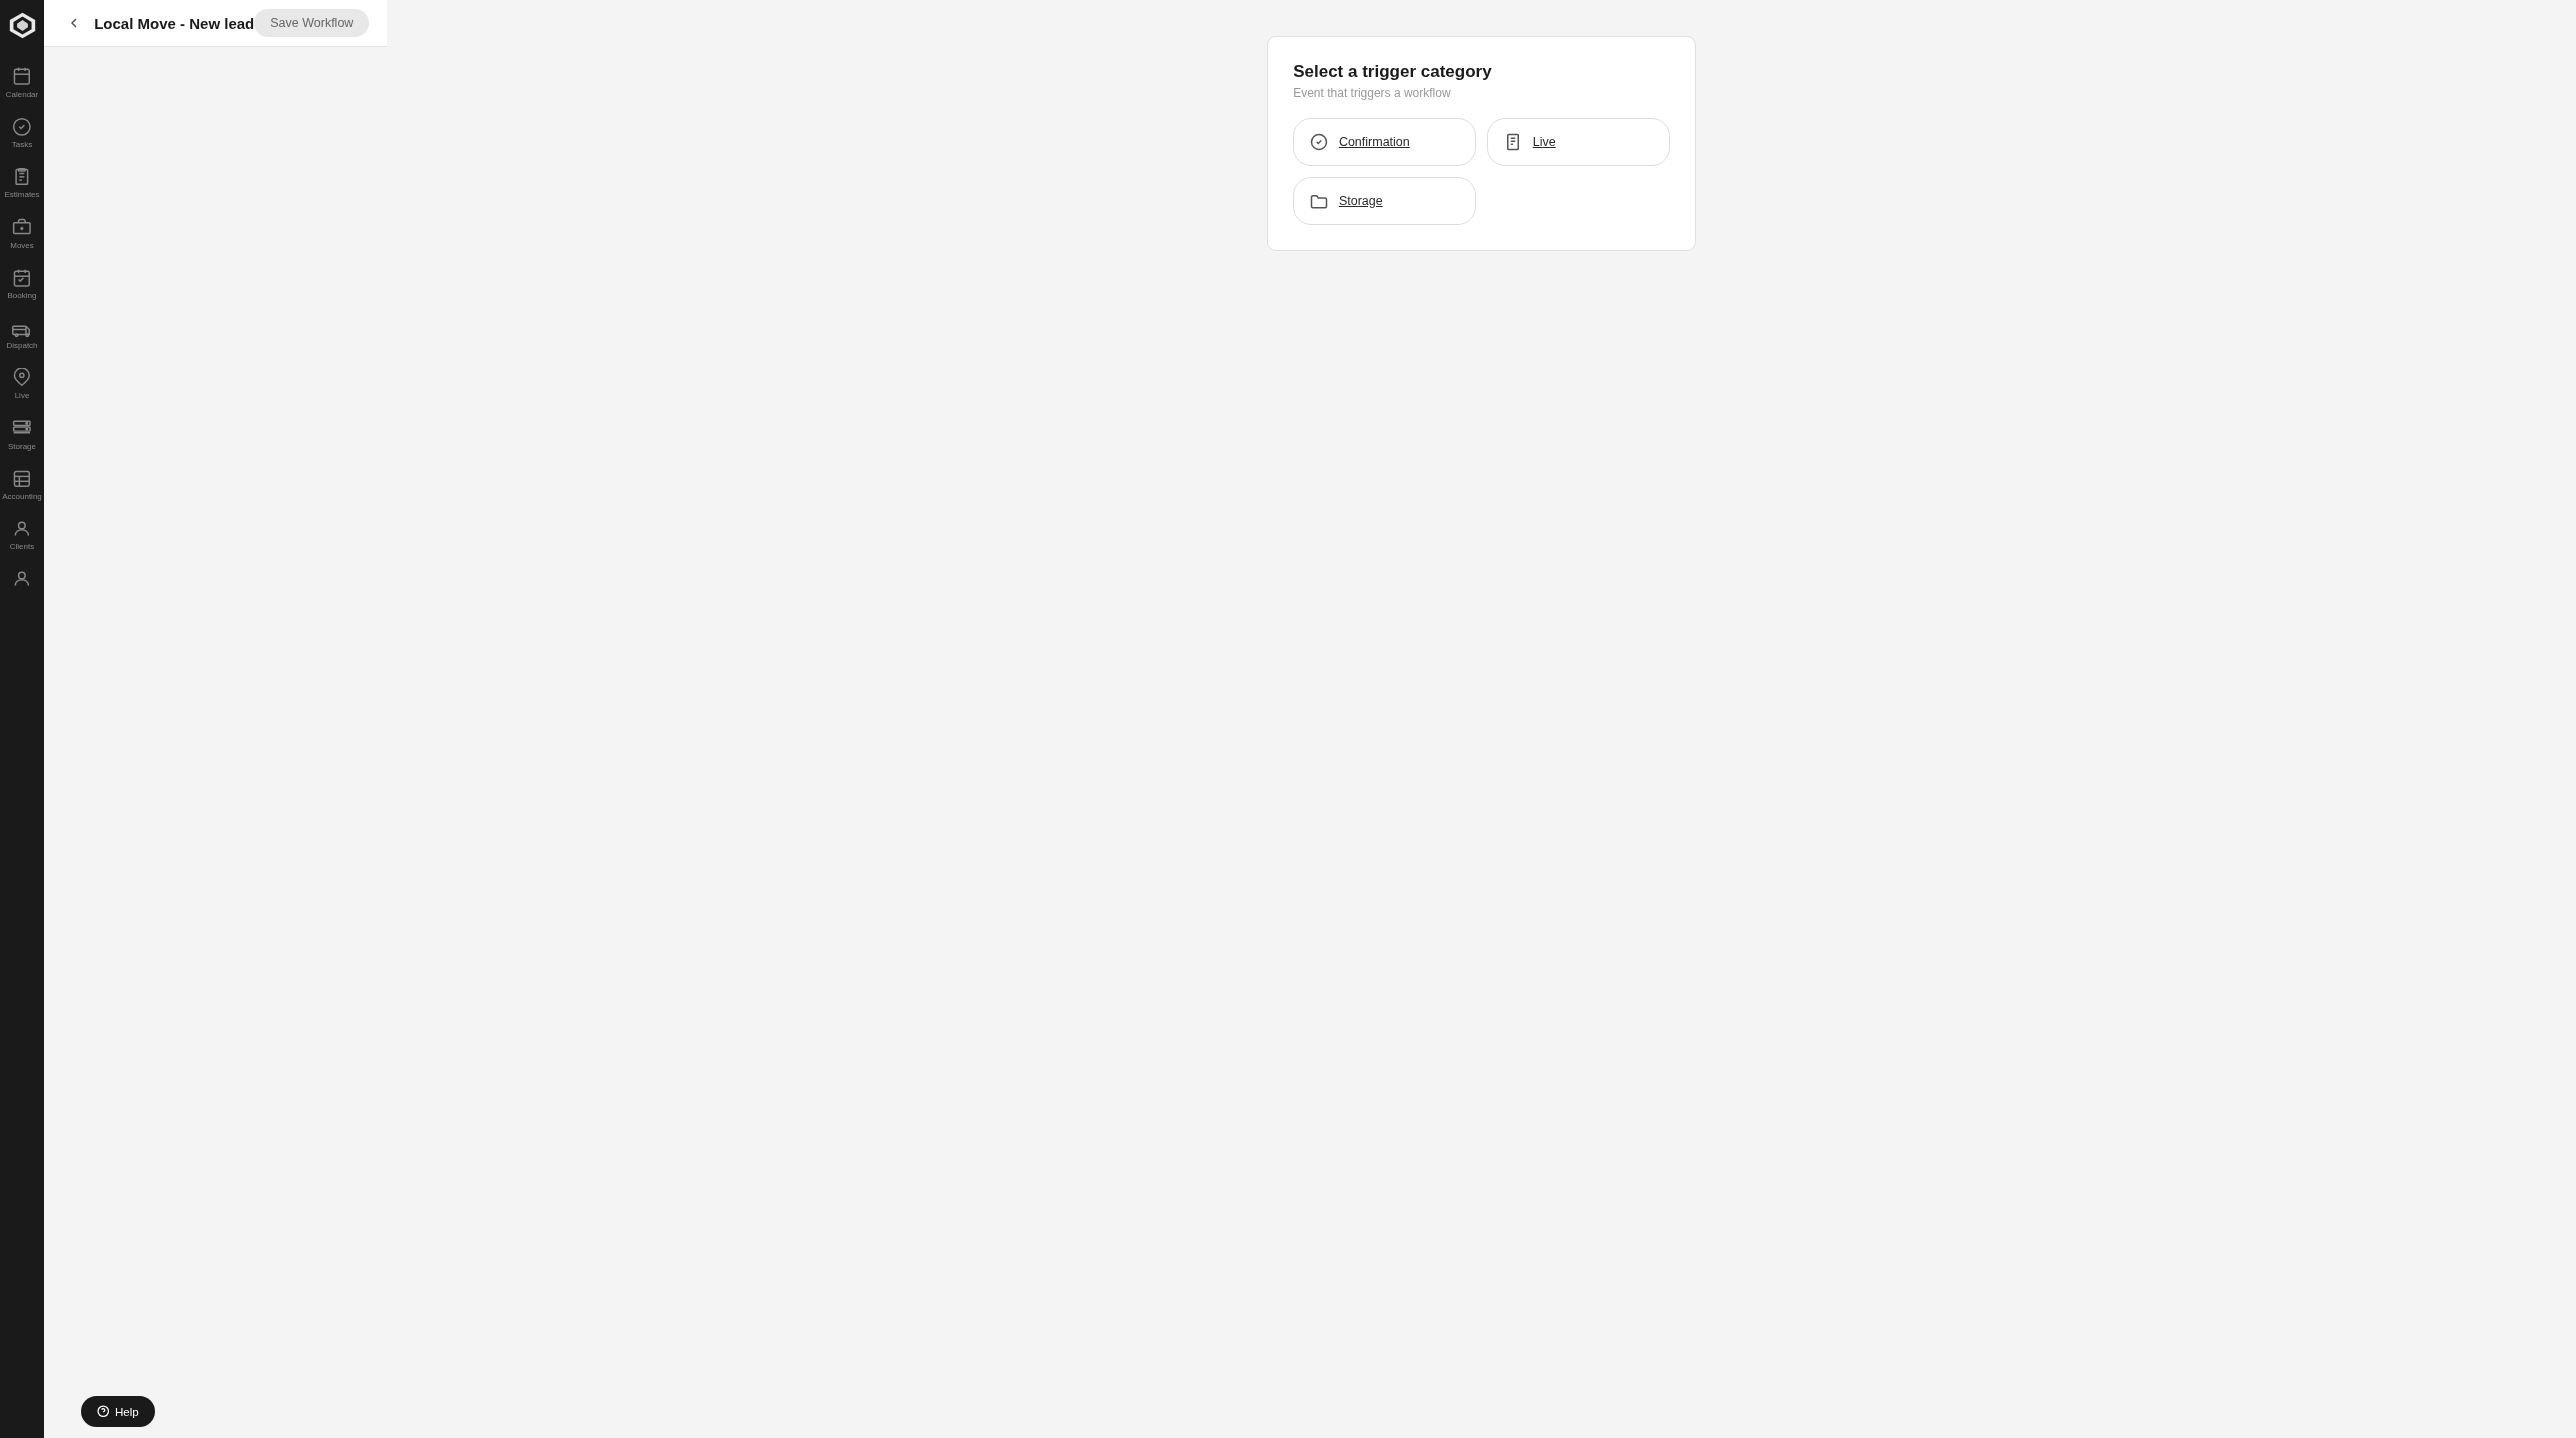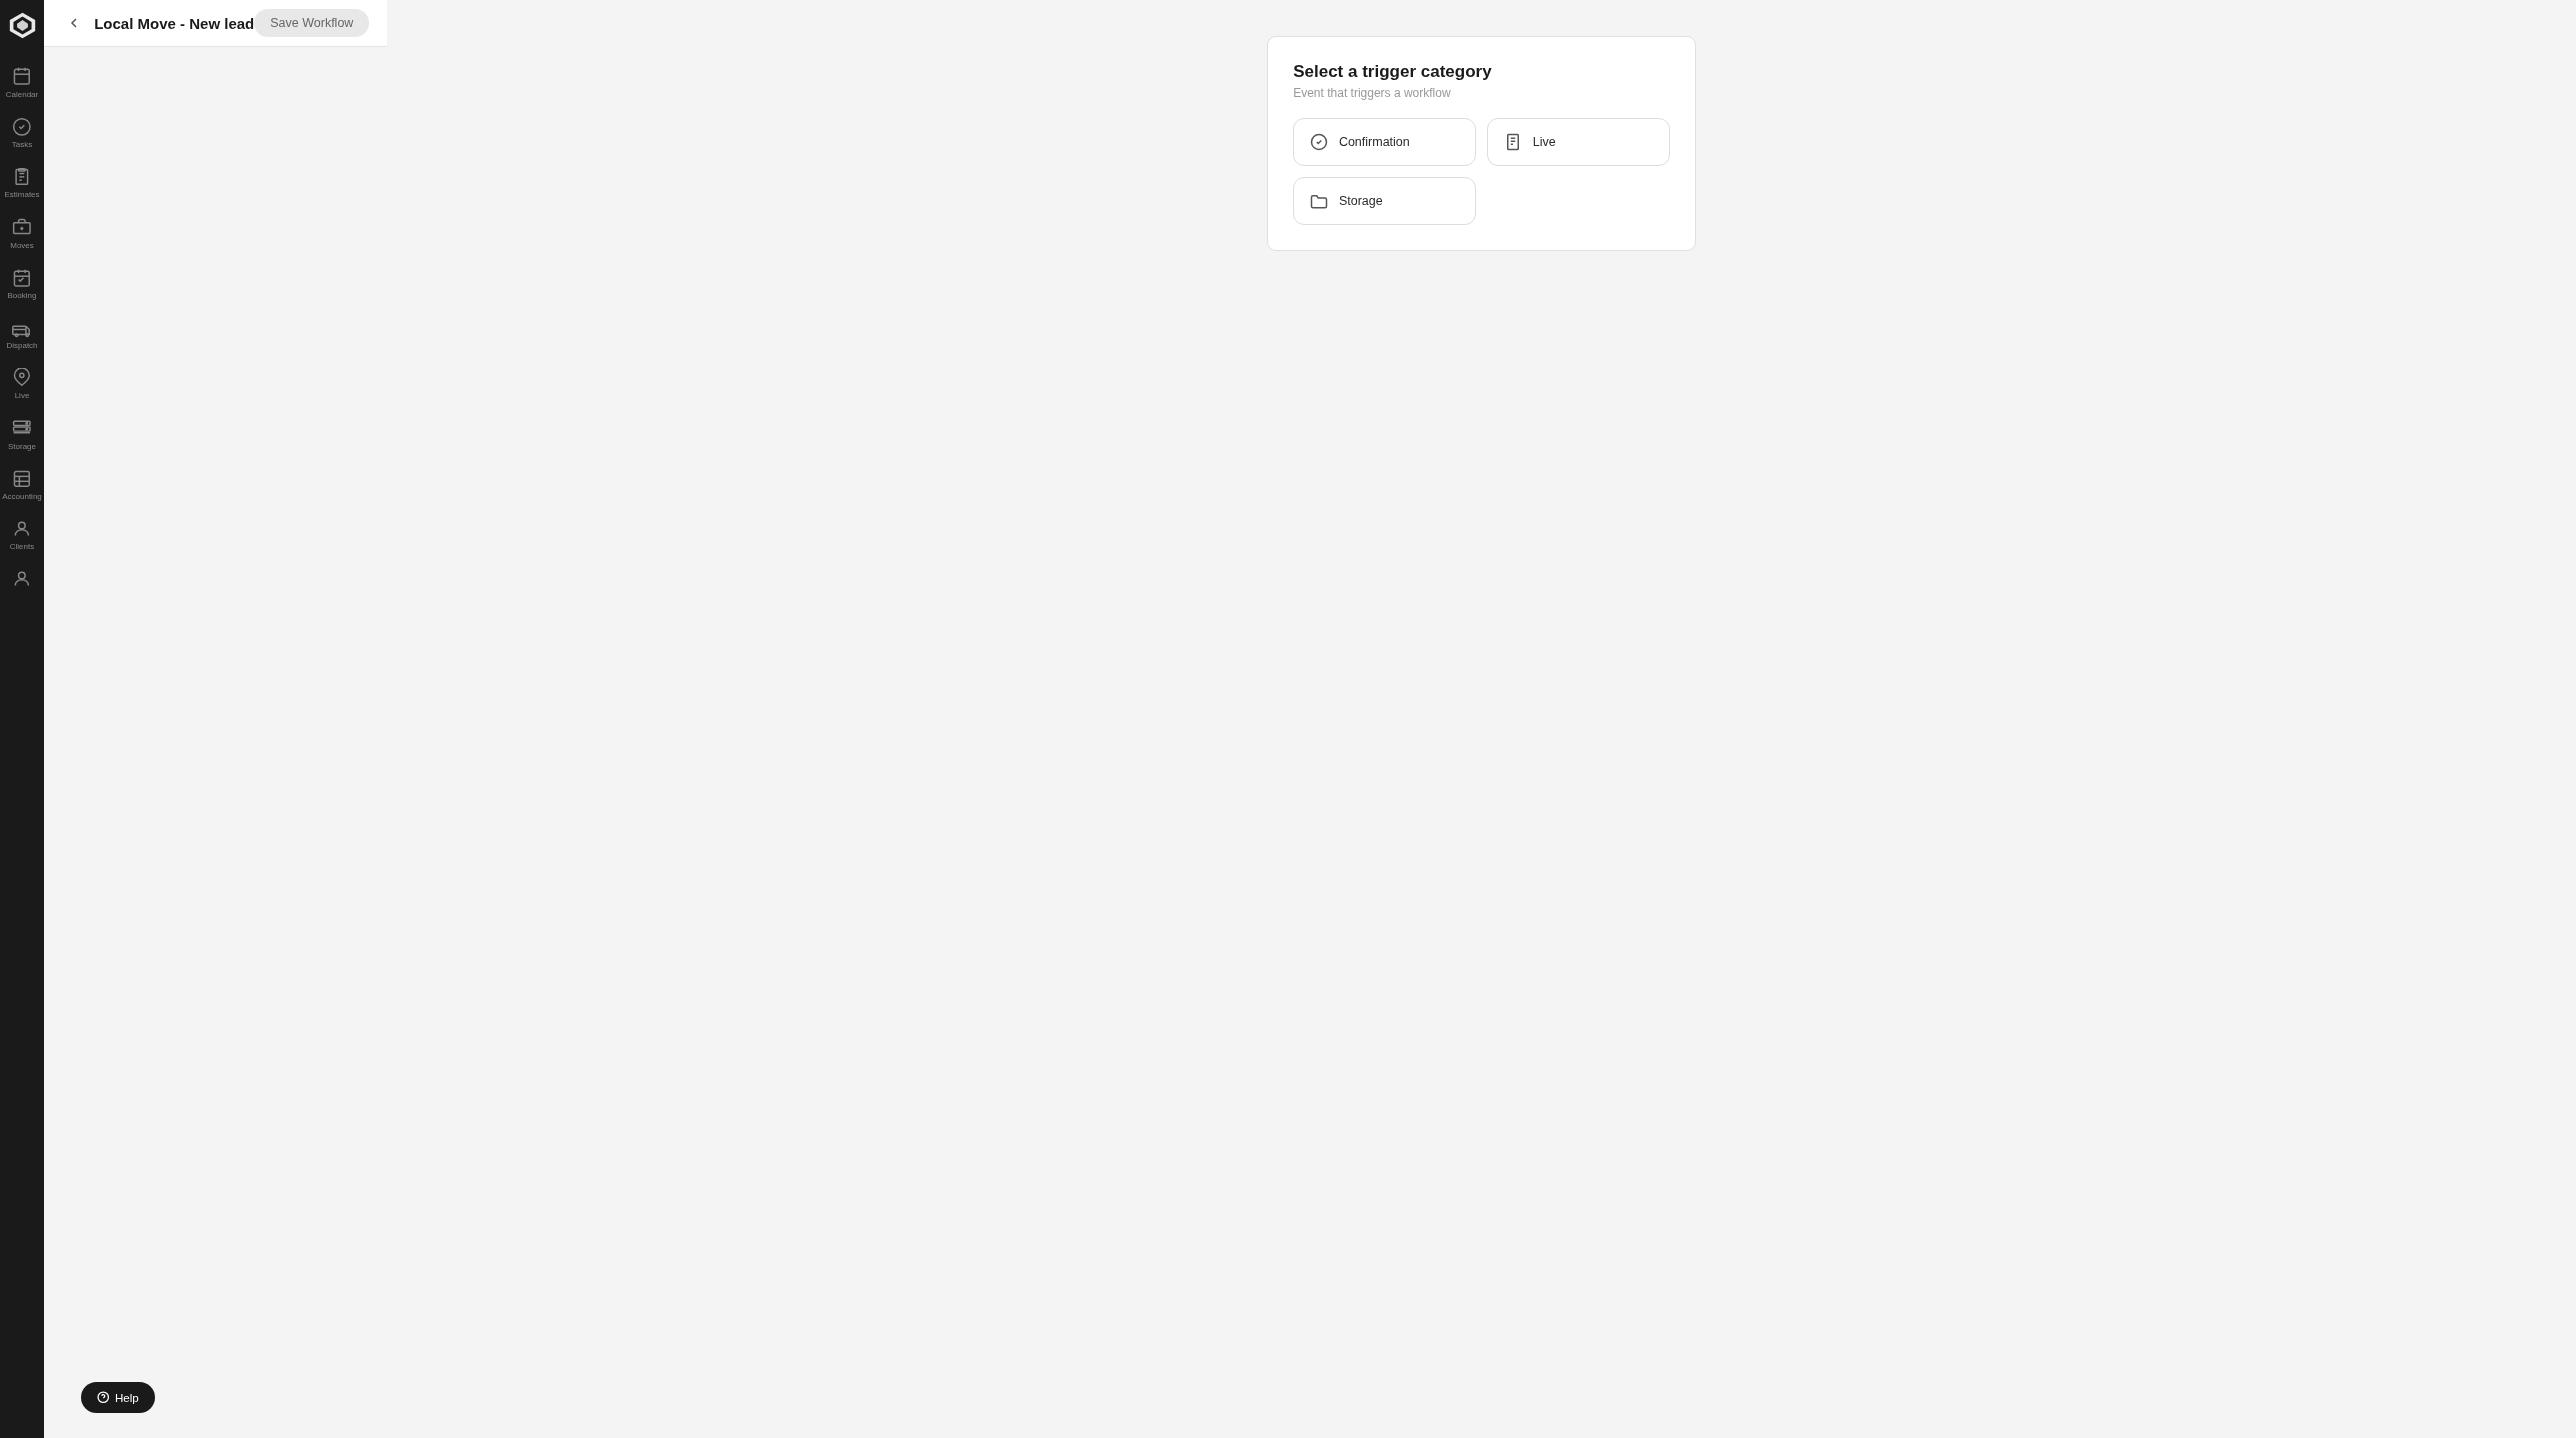--- a/index.html
+++ b/index.html
@@ -120,39 +120,40 @@
       color: #999;
       margin-bottom: 18px;
     }
     .trigger-options-grid {
       display: grid;
       grid-template-columns: 1fr 1fr;
       gap: 10.7px;
     }
     .trigger-option {
       border: 0.9px solid #ddd;
-      border-radius: 11px;
+      border-radius: 18px;
       padding: 14.3px 16px;
       display: flex;
       align-items: center;
       gap: 10.7px;
       cursor: pointer;
       background: #fff;
       font-size: 12.5px;
       font-weight: 500;
       color: #2a2a2a;
       transition: border-color 0.15s, background 0.15s;
+      text-decoration: underline;
     }
     .trigger-option svg { width: 18px; height: 18px; color: #555; flex-shrink: 0; }
     .trigger-option.full-width { grid-column: 1; }
 
     
     .help-button {
       position: fixed;
-      bottom: 25px;
+      bottom: 11px;
       left: 81px;
       background: #1a1a1a;
       color: #fff;
       border: none;
       border-radius: 894px;
       padding: 9px 16px;
       font-size: 11.6px;
       font-weight: 500;
       cursor: pointer;
       display: flex;

